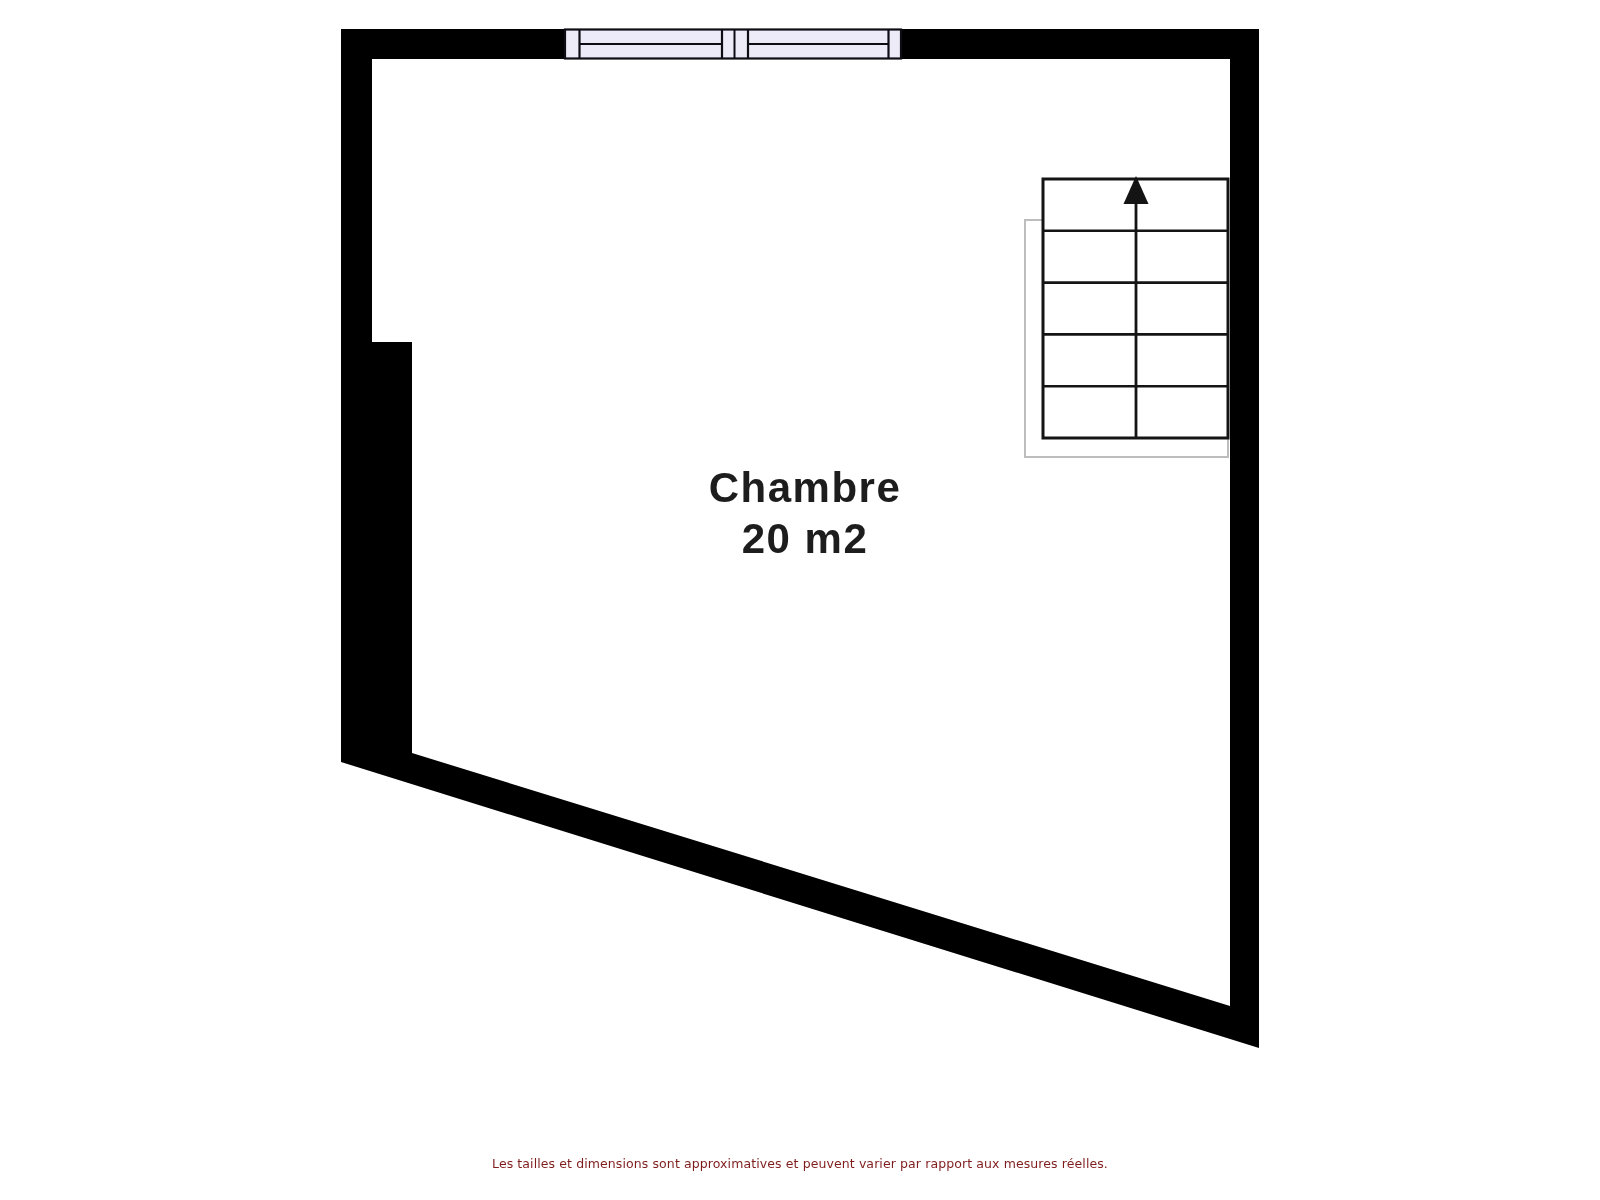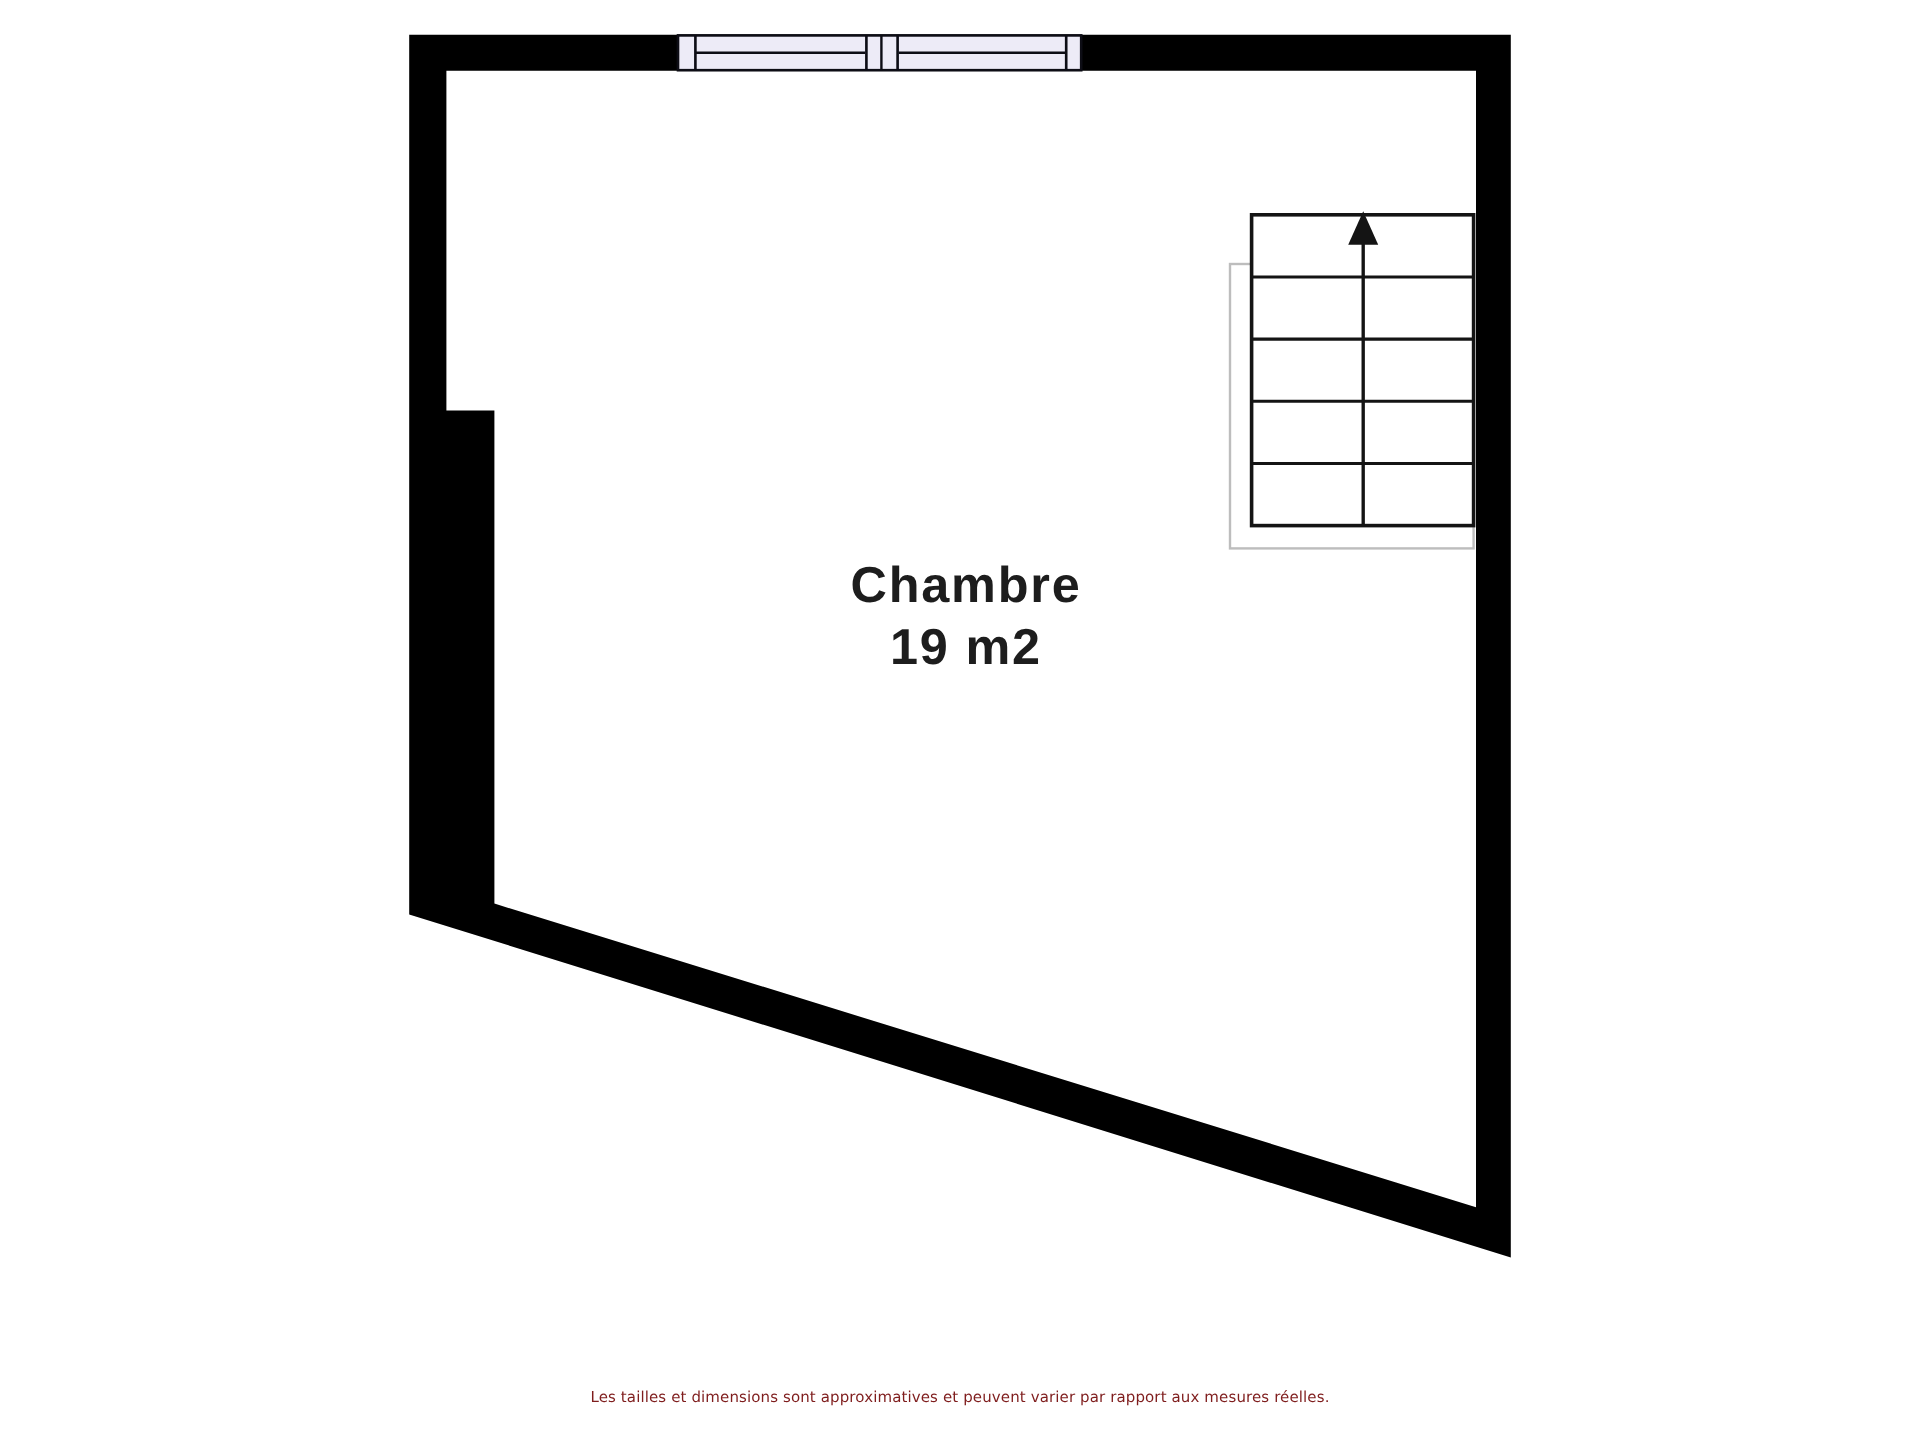--- a/index.html
+++ b/index.html
@@ -79,18 +79,18 @@
       <line x1="1043" y1="334.4" x2="1228" y2="334.4" stroke-width="2.6" stroke="#141414"></line>
       <line x1="1043" y1="386.2" x2="1228" y2="386.2" stroke-width="2.6" stroke="#141414"></line>
 
       <line x1="1136" y1="203" x2="1136" y2="438" stroke-width="2.8" stroke="#141414"></line>
       <polygon points="1136,176 1123.5,204 1148.5,204" fill="#141414"></polygon>
     </g>
   </svg>
 
   <div class="room-label" style="color: rgb(29, 29, 29);">
     <div>Chambre</div>
-    <div>19 m2</div>
+    <div>20 m2</div>
   </div>
 
   <div class="footer-note" style="color: #7f1d1d;">Les tailles et dimensions sont approximatives et peuvent varier par rapport aux mesures réelles.</div>
 
 </div>
 
 </body></html>

